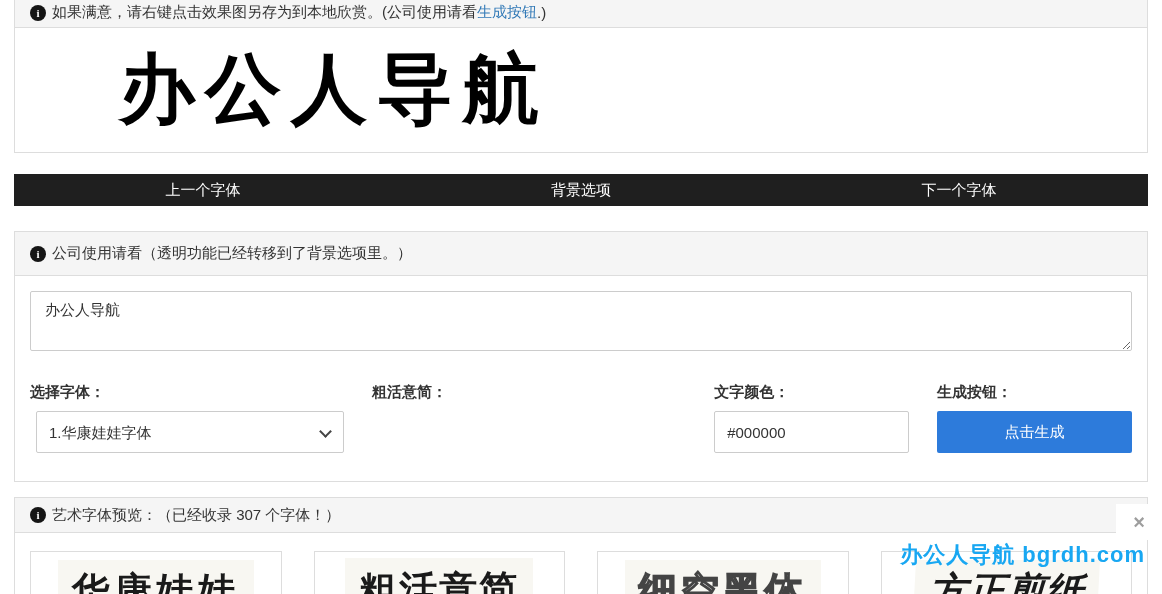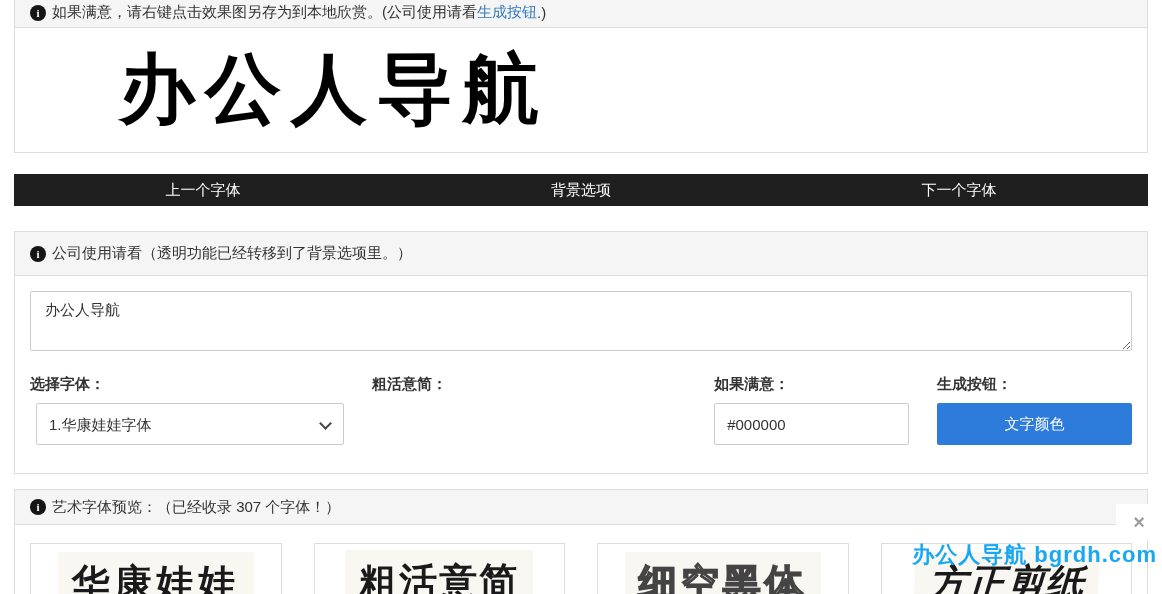--- a/index.html
+++ b/index.html
@@ -29,21 +29,21 @@
   .font-nav a { flex:1; display:flex; align-items:center; justify-content:center;
                 color:#fff; font-size:15px; text-decoration:none; cursor:pointer; }
 
   
   .console-panel { margin-top:25px; }
   .console-panel .panel-heading { height:44px; padding:0 15px; }
   .console-body { padding:15px 15px 28px 15px; }
   textarea.text-input { width:100%; height:60px; border:1px solid #ccc; border-radius:2px;
                         padding:9px 14px; font-size:15px; color:#333; resize:vertical;
                         font-family:"Liberation Sans","DejaVu Sans",sans-serif; }
-  .form-row { display:flex; gap:28px; margin-top:20px; }
+  .form-row { display:flex; gap:28px; margin-top:28px; }
   .form-col { flex-grow:157; flex-basis:0; }
   .form-col.wide { flex-grow:253; }
   .form-col label { display:block; font-size:15px; font-weight:bold; color:#333;
                     margin-bottom:9px; }
   .control { width:100%; height:42px; border:1px solid #ccc; border-radius:2px;
              background:#fff; font-size:15px; color:#333; padding:0 12px;
              font-family:"Liberation Sans","DejaVu Sans",sans-serif; }
   .select-wrap { position:relative;padding-left:6px; }
   .select-wrap select { appearance:none; -webkit-appearance:none; cursor:pointer; }
   .chevron { position:absolute; right:14px; top:16px; width:9px; height:9px;
@@ -66,21 +66,21 @@
   .font-sample.outline { color:#fff; -webkit-text-stroke:1.5px #444;
                          text-shadow:0 0 1px #444; }
   .font-sample.papercut { font-style:italic; letter-spacing:1px; transform:skewX(-3deg); }
 
   
   .ad-overlay { position:absolute; top:504px; right:0; width:290px; z-index:10;
                 text-align:right; }
   .ad-close-box { display:inline-flex; width:46px; height:36px; background:#fff;
                   align-items:center; justify-content:center; color:#9e9e9e;
                   font-size:20px; font-weight:bold; cursor:pointer; }
-  .ad-brand { font-size:22px; font-weight:bold; color:#18a7f2; padding-right:5px;
+  .ad-brand { font-size:22px; font-weight:bold; color:#18a7f2; padding-right:17px;
               letter-spacing:1px; white-space:nowrap; }
 </style>
 </head>
 <body>
 
 <div class="container">
 
   <div class="panel top-panel">
     <div class="panel-heading">
       <span class="info-icon">i</span>
@@ -116,28 +116,28 @@
             </select>
             <span class="chevron"></span>
           </div>
         </div>
 
         <div class="form-col wide">
           <label>粗活意简：</label>
         </div>
 
         <div class="form-col">
-          <label>如果满意：</label>
+          <label>文字颜色：</label>
           <input class="control" type="text" value="#000000" style="">
         </div>
 
 
         <div class="form-col">
           <label>生成按钮：</label>
-          <button class="gen-btn">文字颜色</button>
+          <button class="gen-btn">点击生成</button>
         </div>
 
       </div>
     </div>
   </div>
 
   <div class="panel list-panel">
     <div class="panel-heading">
       <span class="info-icon">i</span>
       <span>艺术字体预览：（已经收录 307 个字体！）</span>

